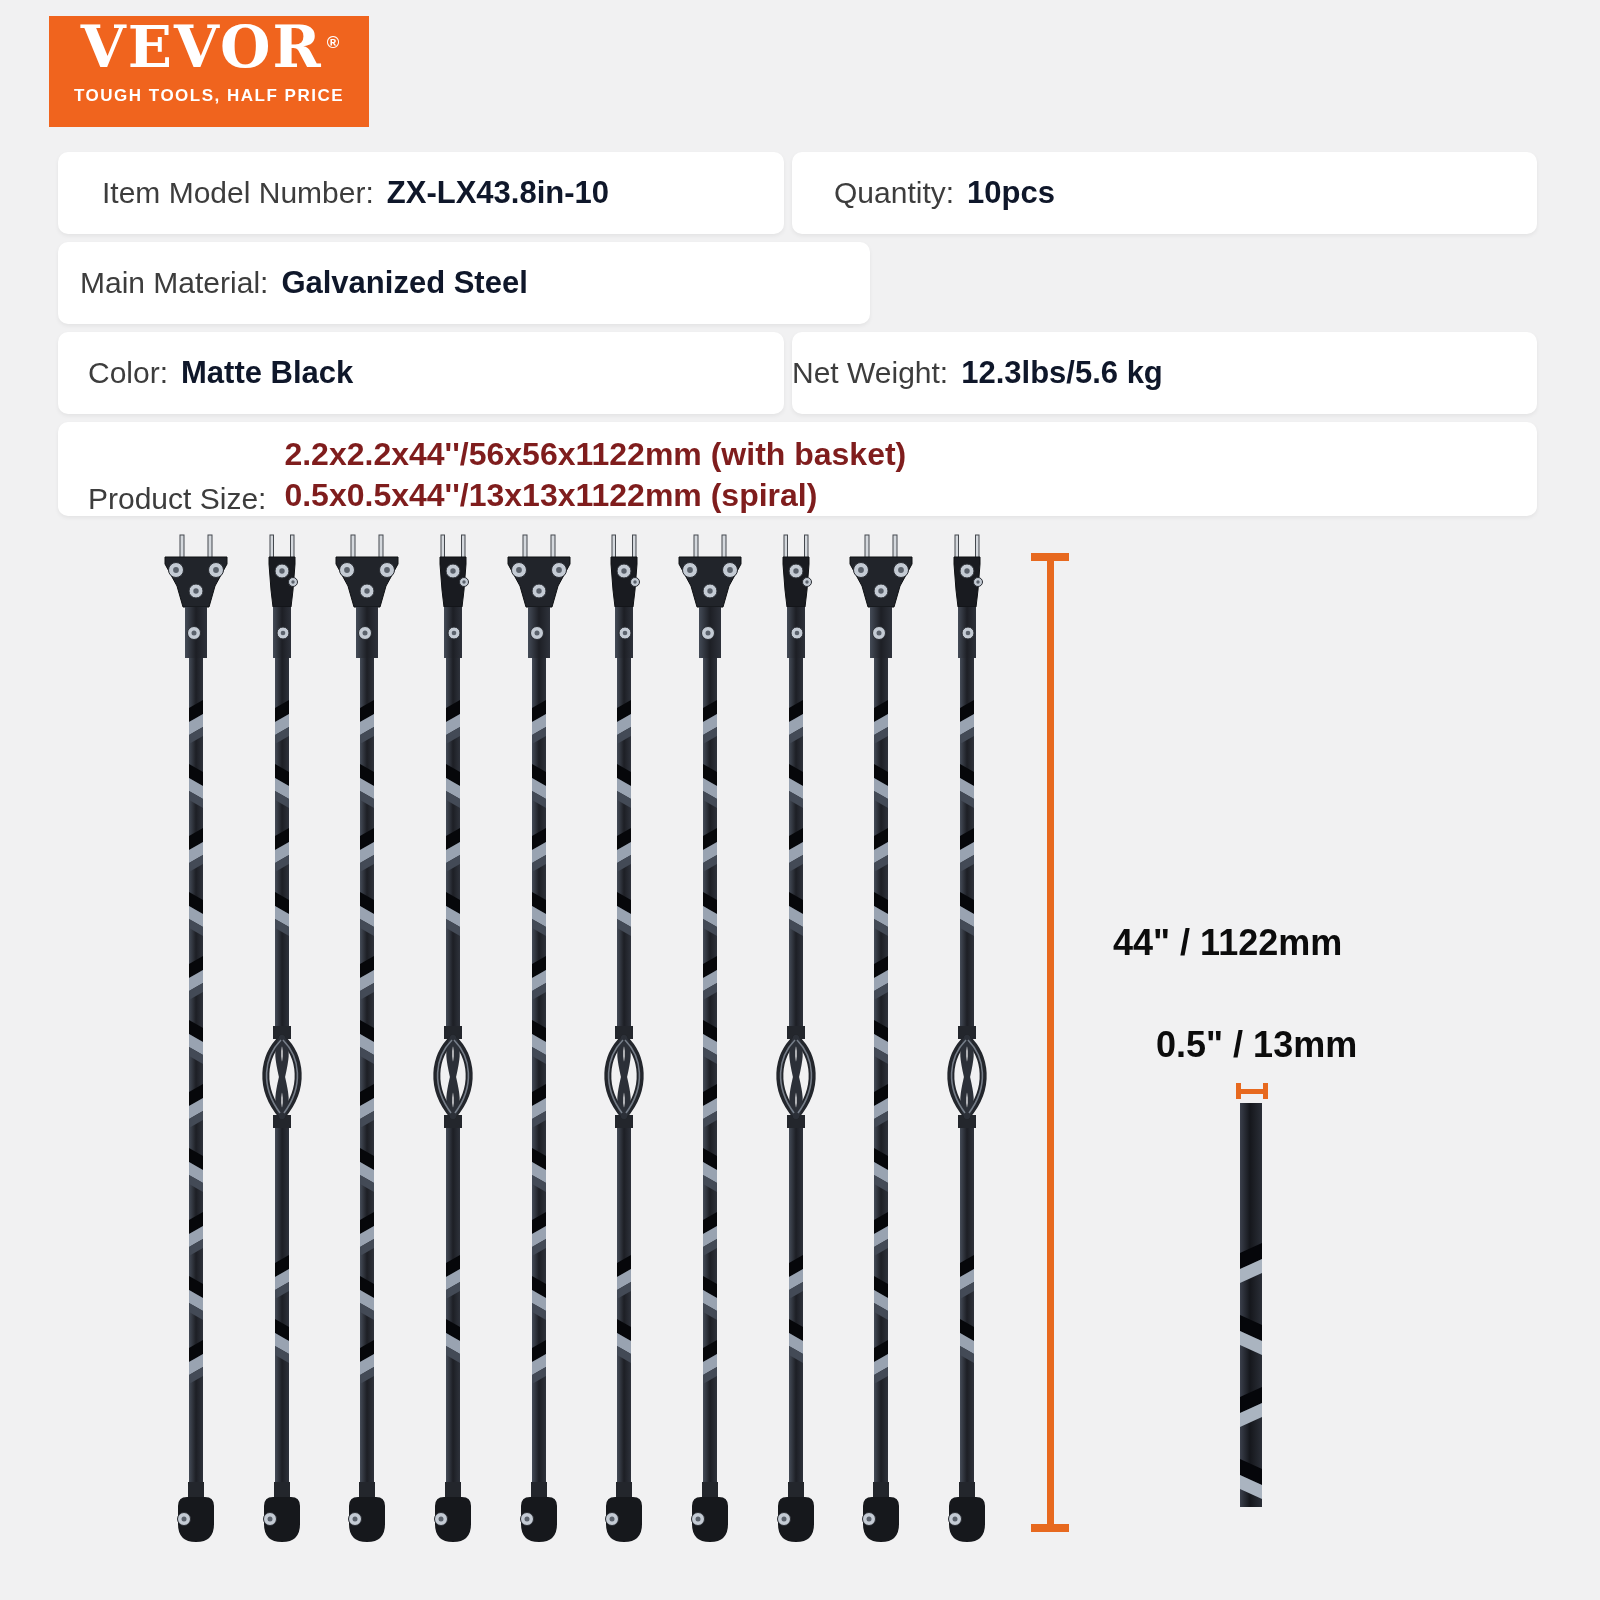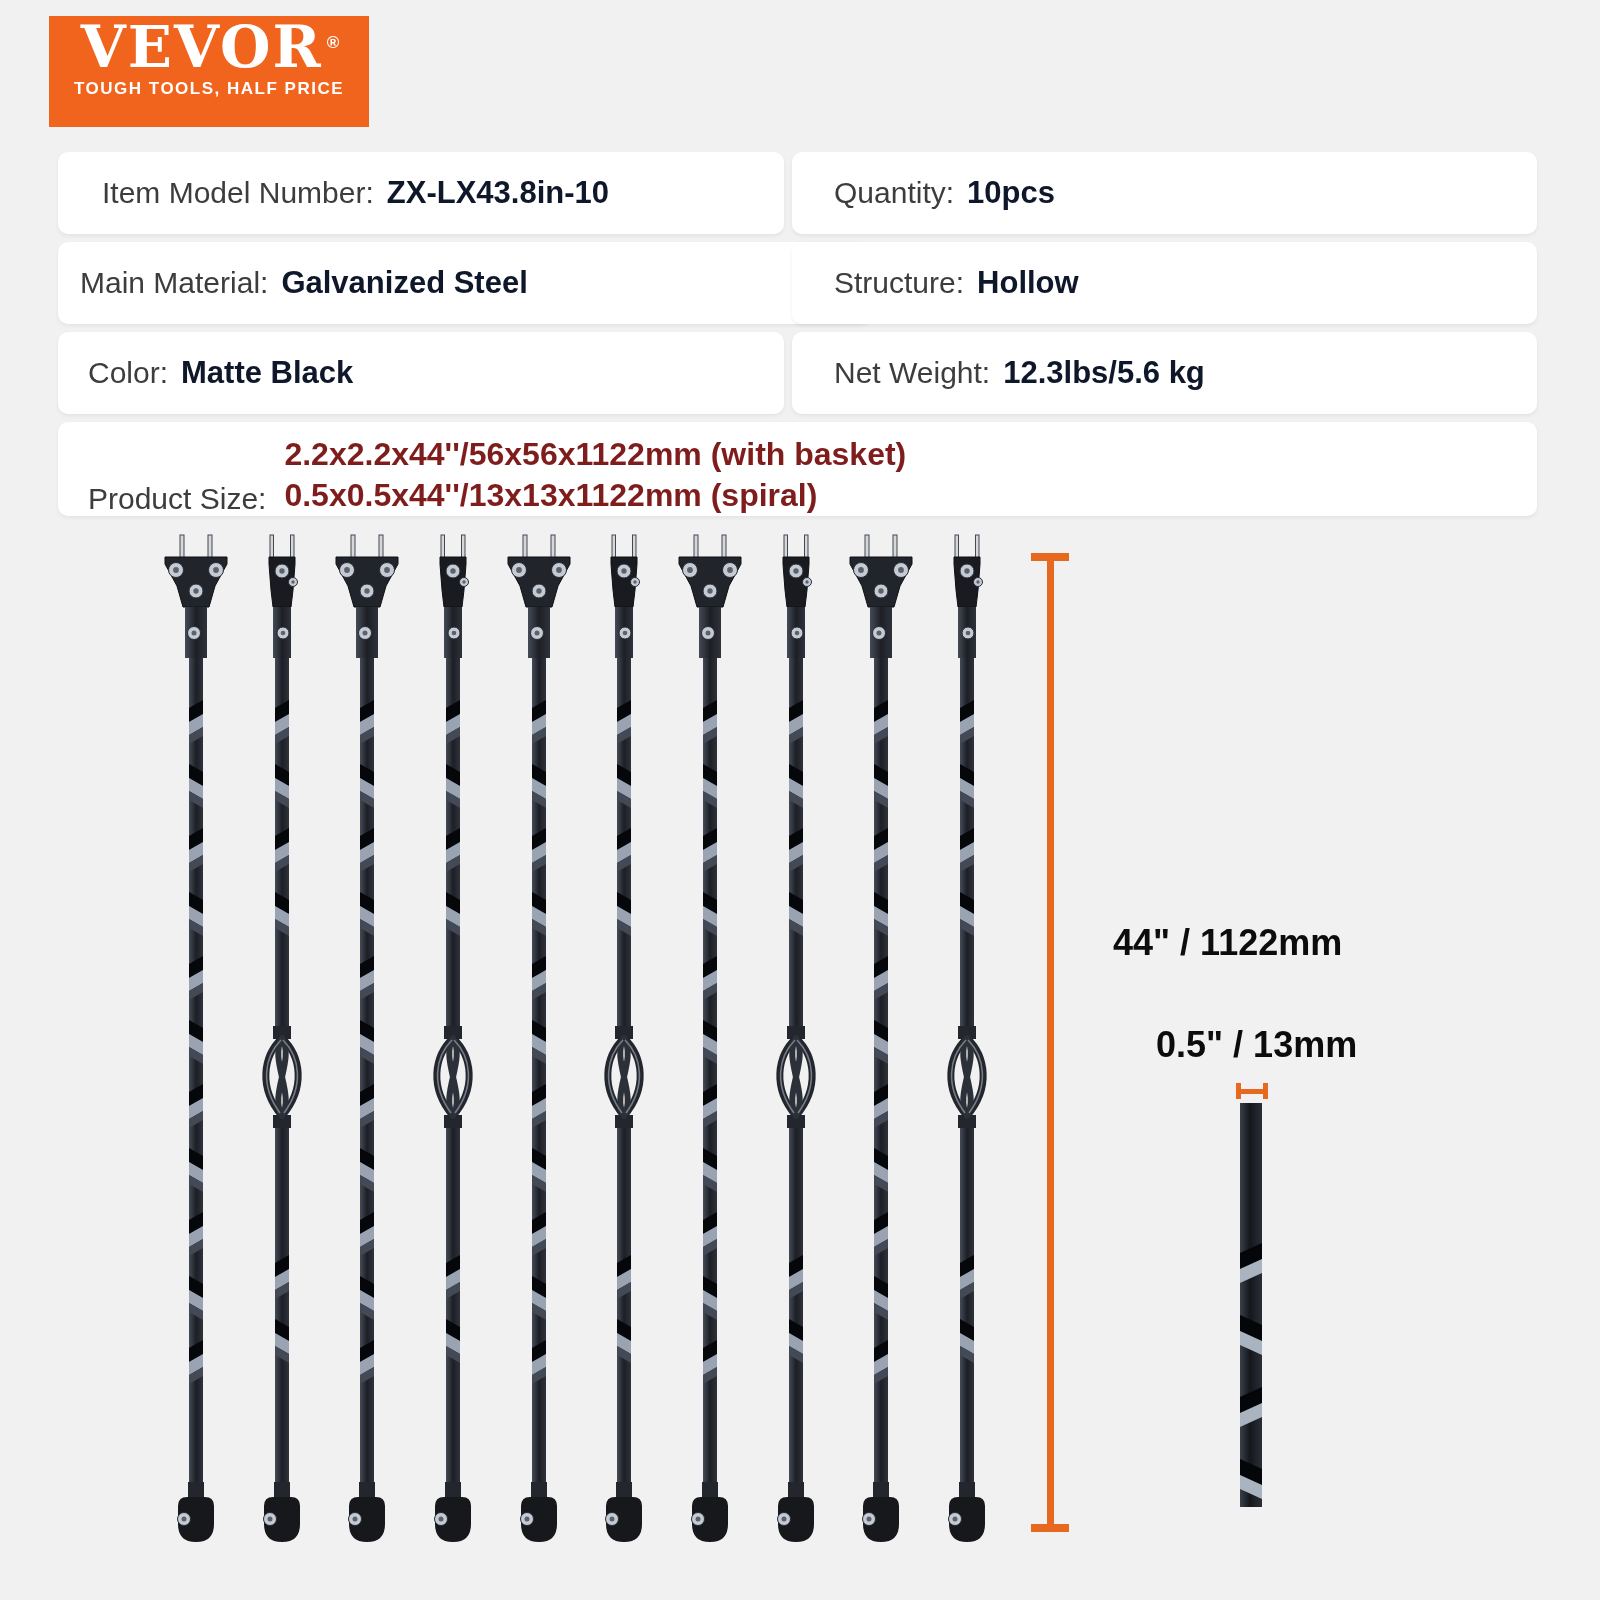--- a/index.html
+++ b/index.html
@@ -6,31 +6,31 @@
   .canvas{position:relative;width:1600px;height:1600px;background:#f1f1f2;overflow:hidden;
           font-family:"Liberation Sans",sans-serif;}
 
   
   .logo{position:absolute;left:49px;top:16px;width:320px;height:111px;background:#f0641e;
         color:#ffffff;text-align:center;}
   .logo-name{font-family:"DejaVu Serif",serif;font-weight:bold;font-size:58px;line-height:62px;
              letter-spacing:2px;margin-top:0;white-space:nowrap;}
   .logo-reg{display:inline-block;font-family:"Liberation Sans",sans-serif;font-size:17px;
             vertical-align:top;position:relative;top:-4px;left:4px;font-weight:bold;}
-  .logo-tagline{font-size:17px;font-weight:bold;letter-spacing:1.5px;margin-top:1px;white-space:nowrap;}
+  .logo-tagline{font-size:17px;font-weight:bold;letter-spacing:1.5px;margin-top:8px;white-space:nowrap;}
 
   
   .card{position:absolute;background:#ffffff;border-radius:10px;
         box-shadow:0 2px 4px rgba(0,0,0,.06);display:flex;align-items:center;box-sizing:border-box;}
   #card-model    {left:58px; top:152px;width:726px; height:82px;padding-left:44px;}
   #card-qty      {left:792px;top:152px;width:745px; height:82px;padding-left:42px;}
   #card-material {left:58px; top:242px;width:812px; height:82px;padding-left:22px;}
   #card-structure{left:792px;top:242px;width:745px; height:82px;padding-left:42px;}
   #card-color    {left:58px; top:332px;width:726px; height:82px;padding-left:30px;}
-  #card-weight   {left:792px;top:332px;width:745px; height:82px;padding-left:42px;}
+  #card-weight   {left:792px;top:332px;width:745px; height:82px;}
   #card-size     {left:58px; top:422px;width:1479px;height:94px;padding-left:30px;align-items:flex-end;}
 
   .spec-label{font-size:30px;color:#3d3d3d;white-space:nowrap;}
   .spec-value{font-size:31px;font-weight:bold;color:#0f172a;margin-left:13px;white-space:nowrap;}
   .size-block{margin-left:18px;font-size:32px;font-weight:bold;color:#7f1d1d;line-height:41px;white-space:nowrap;}
 
   
   .dim{position:absolute;background:#e7691f;}
   #dim-v-line {left:1047px;top:553px;width:7px;height:979px;}
   #dim-v-cap-top{left:1031px;top:553px;width:38px;height:8px;}
@@ -61,24 +61,20 @@
     <span class="spec-label">Item Model Number:</span>
     <span class="spec-value">ZX-LX43.8in-10</span>
   </div>
   <div class="card" id="card-qty">
     <span class="spec-label">Quantity:</span>
     <span class="spec-value">10pcs</span>
   </div>
   <div class="card" id="card-material">
     <span class="spec-label">Main Material:</span>
     <span class="spec-value">Galvanized Steel</span>
-  </div>
-  <div class="card" id="card-structure">
-    <span class="spec-label">Structure:</span>
-    <span class="spec-value">Hollow</span>
   </div>
   <div class="card" id="card-color">
     <span class="spec-label">Color:</span>
     <span class="spec-value">Matte Black</span>
   </div>
   <div class="card" id="card-weight">
     <span class="spec-label">Net Weight:</span>
     <span class="spec-value">12.3lbs/5.6 kg</span>
   </div>
   <div class="card" id="card-size">

